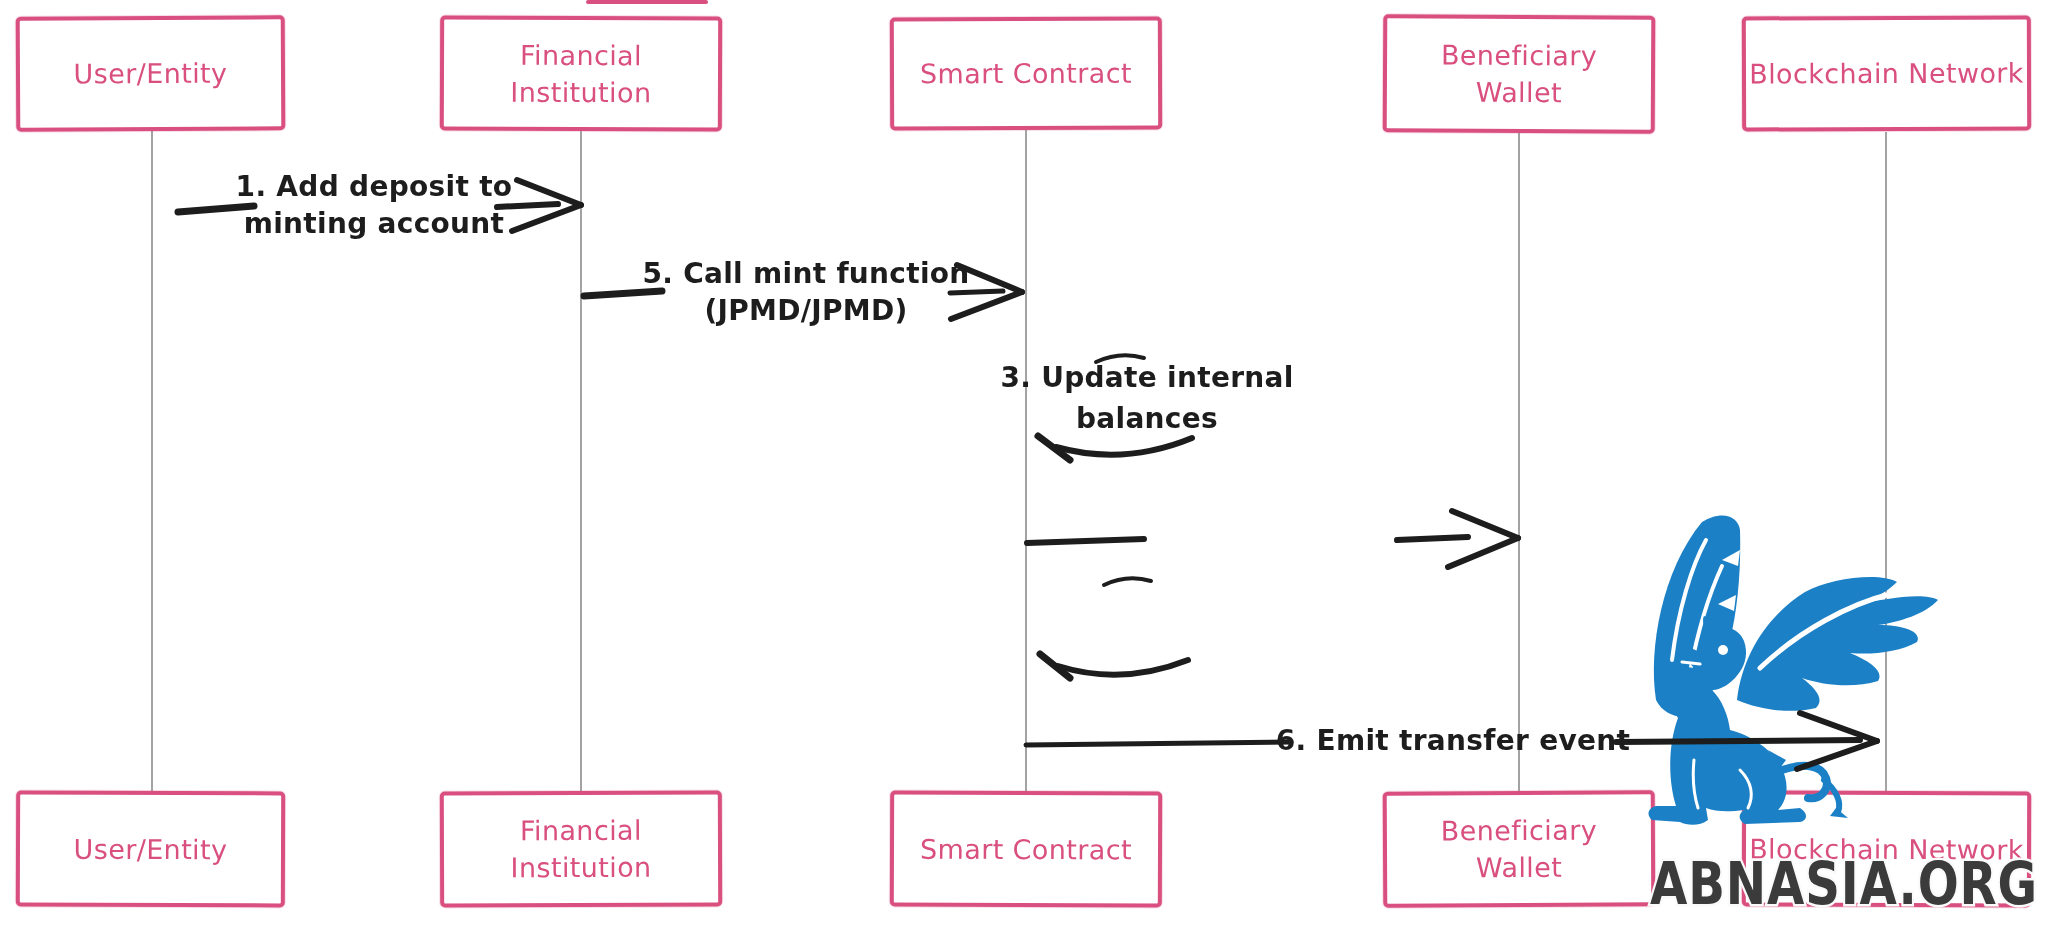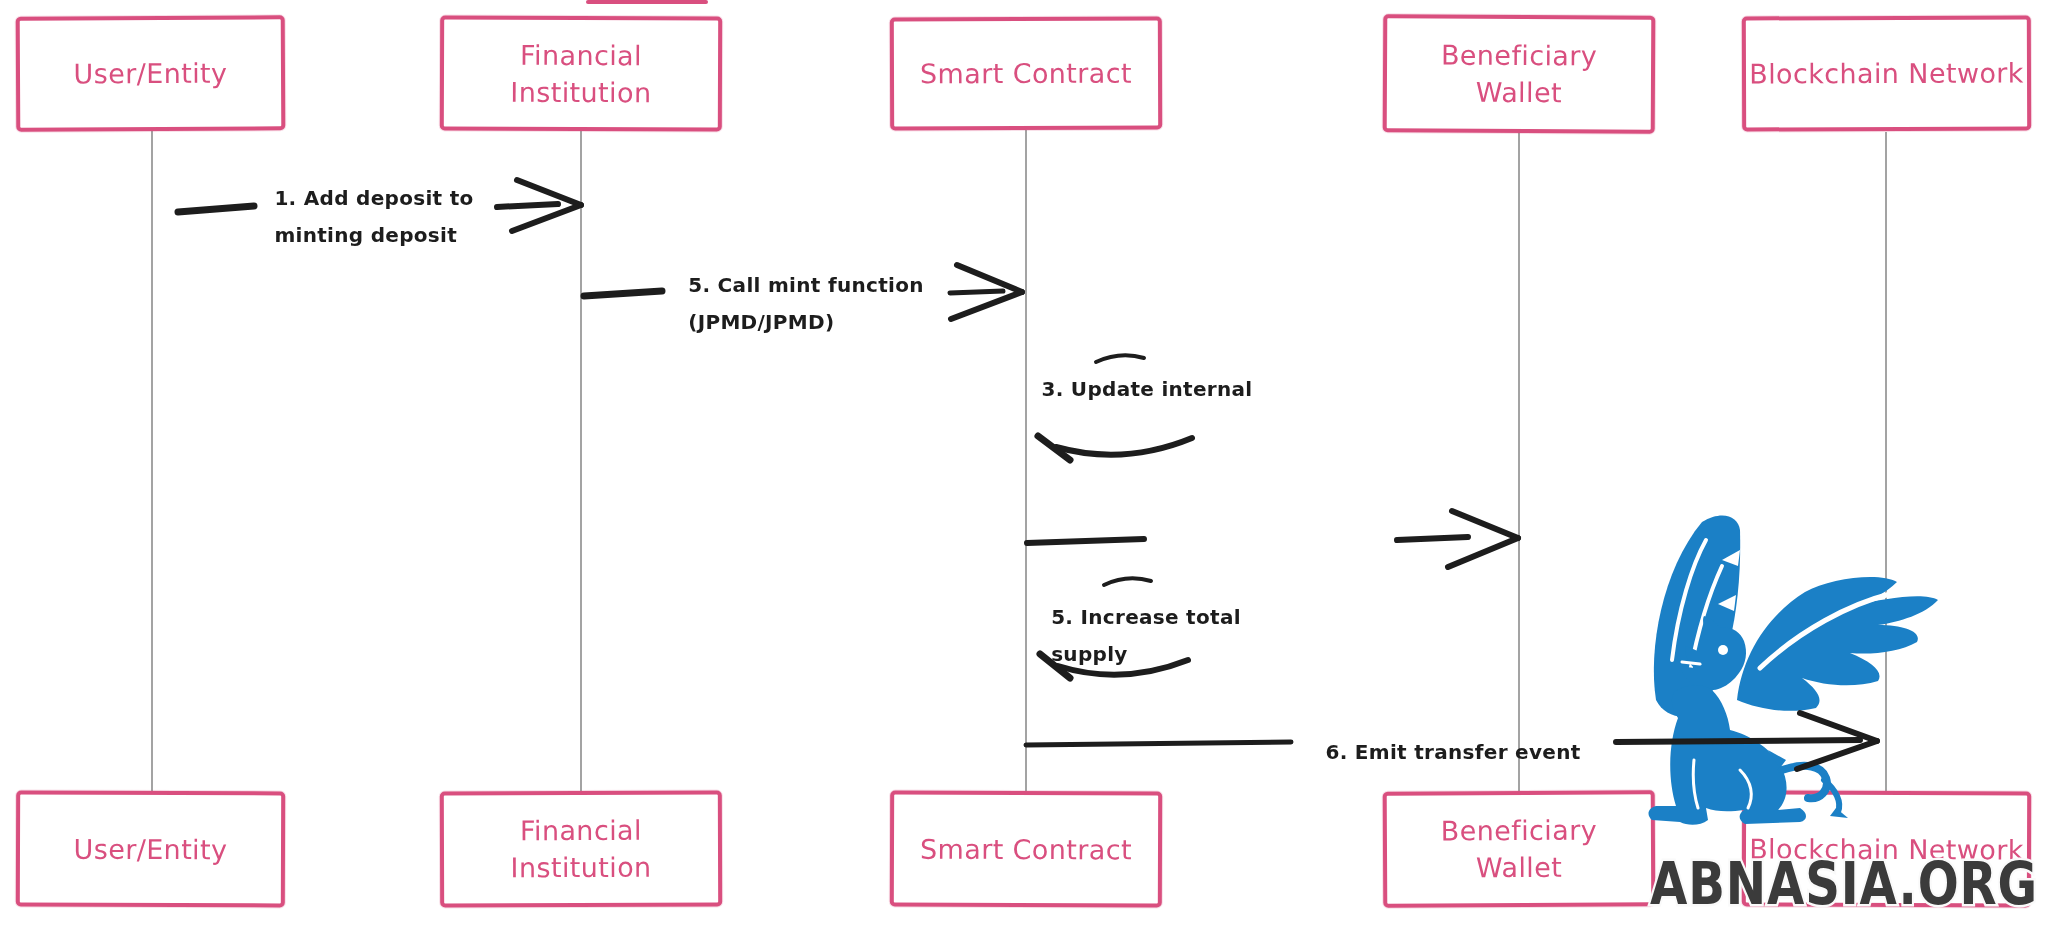--- a/index.html
+++ b/index.html
@@ -19,22 +19,22 @@
   .abox{
     position:absolute;background:#fff;border:4px solid var(--pink);border-radius:5px;
     box-sizing:border-box;display:flex;flex-direction:column;align-items:center;justify-content:center;
     color:var(--pink);font-size:27px;line-height:37px;letter-spacing:.4px;white-space:nowrap;
     transform:rotate(var(--rot,0deg));
     box-shadow:0 0 0 1px rgba(217,79,127,.18);
   }
   .aline{display:block;}
   .msg{
     position:absolute;transform:translateX(-50%);
-    color:var(--ink);font-size:20px;font-weight:bold;letter-spacing:.3px;
-    text-align:left;white-space:nowrap;margin-top:12px;
+    color:var(--ink);font-size:28px;font-weight:bold;letter-spacing:.3px;
+    text-align:center;white-space:nowrap;
   }
   .mline{display:block;}
 </style>
 </head>
 <body>
 
 <div class="canvas">
 
   <svg class="layer" width="2048" height="928" viewBox="0 0 2048 928">
     <g stroke="#a3a3a3" stroke-width="2">
@@ -117,32 +117,29 @@
     <span class="aline">Beneficiary</span>
     <span class="aline">Wallet</span>
   </div>
   <div class="abox" style="left:1742px;top:791px;width:289px;height:116px;--rot:0.2deg">
     <span class="aline">Blockchain Network</span>
     <span class="aline"></span>
   </div>
 
   <div class="msg" style="left:374px;top:168px;line-height:37px">
     <span class="mline">1. Add deposit to</span>
-    <span class="mline">minting deposit</span>
+    <span class="mline">minting account</span>
   </div>
   <div class="msg" style="left:806px;top:255px;line-height:37px">
     <span class="mline">5. Call mint function</span>
     <span class="mline">(JPMD/JPMD)</span>
   </div>
   <div class="msg" style="left:1147px;top:357px;line-height:41px">
     <span class="mline">3. Update internal</span>
-  </div>
-  <div class="msg" style="left:1146px;top:587px;line-height:37px">
-    <span class="mline">5. Increase total</span>
-    <span class="mline">supply</span>
+    <span class="mline">balances</span>
   </div>
   <div class="msg" style="left:1453px;top:722px;line-height:37px">
     <span class="mline">6. Emit transfer event</span>
   </div>
 
   <svg class="layer" width="2048" height="928" viewBox="0 0 2048 928">
     <g>
 
       <path fill="#1b80c6" d="M1656,700 C1648,650 1662,570 1702,522 C1722,510 1738,516 1740,530 C1742,600 1730,670 1700,712 C1684,722 1664,716 1656,700 Z"></path>
       <path d="M1672,660 C1678,610 1692,565 1706,540" stroke="#fff" stroke-width="4" fill="none" stroke-linecap="round"></path>

